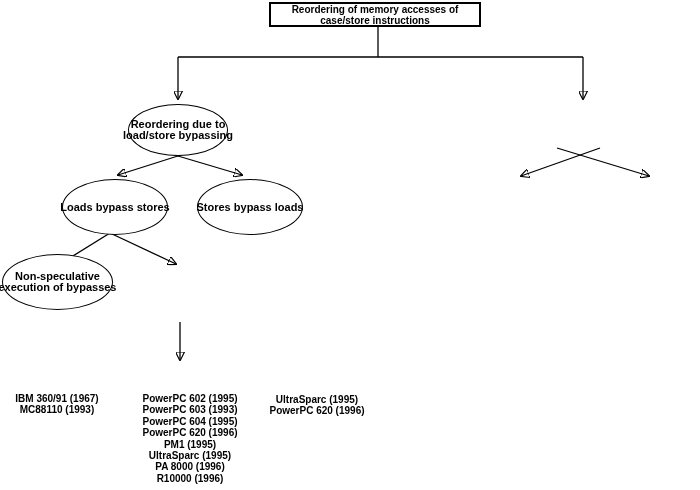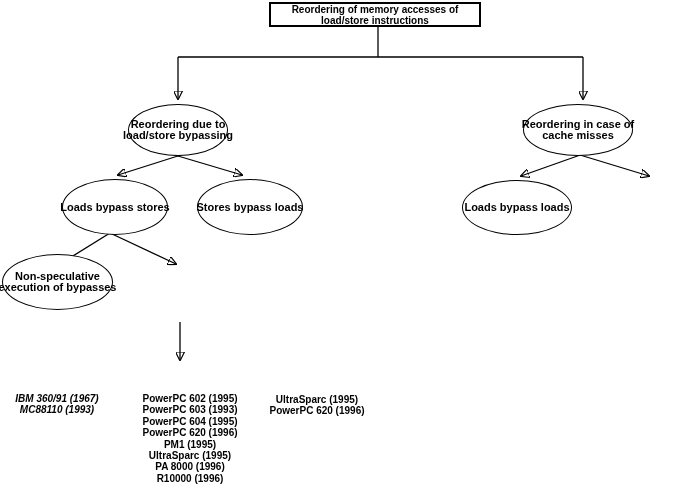--- a/index.html
+++ b/index.html
@@ -83,54 +83,47 @@
     <path d="M151 148 L242 175" marker-end="url(#arr)"></path>
     <path d="M600 148 L521 176" marker-end="url(#arr)"></path>
     <path d="M557 148 L649 176" marker-end="url(#arr)"></path>
     <path d="M110 233 L60 264" marker-end="url(#arr)"></path>
     <path d="M110 233 L176 264" marker-end="url(#arr)"></path>
     <path d="M180 322 L180 360" marker-end="url(#arr)"></path>
   </svg>
 
   <div class="node rect" style="left:269px; top:2px; width:212px; height:25px;">
     <span class="label">Reordering of memory accesses of
-load/store instructions</span>
+case/store instructions</span>
   </div>
 
   <div class="node ellipse" style="left:128px; top:104px; width:100px; height:52px;">
     <span class="label">Reordering due to
 load/store bypassing</span>
   </div>
 
-  <div class="node ellipse" style="left:523px; top:104px; width:110px; height:52px;">
-    <span class="label">Reordering in case of
-cache misses</span>
-  </div>
 
   <div class="node ellipse" style="left:197px; top:179px; width:106px; height:56px;">
     <span class="label">Stores bypass loads</span>
   </div>
 
   <div class="node ellipse" style="left:62px; top:179px; width:106px; height:56px;">
     <span class="label">Loads bypass stores</span>
   </div>
 
-  <div class="node ellipse" style="left:462px; top:180px; width:110px; height:55px;">
-    <span class="label">Loads bypass loads</span>
-  </div>
 
 
   <div class="node ellipse" style="left:2px; top:254px; width:111px; height:56px;">
     <span class="label">Non-speculative
 execution of bypasses</span>
   </div>
 
 
 
-  <div class="floating plist" style="left:4px; top:393px; width:106px;font-style:italic;">IBM 360/91 (1967)
+  <div class="floating plist" style="left:4px; top:393px; width:106px;">IBM 360/91 (1967)
 MC88110 (1993)</div>
 
   <div class="floating plist" style="left:133px; top:393px; width:114px;">PowerPC 602 (1995)
 PowerPC 603 (1993)
 PowerPC 604 (1995)
 PowerPC 620 (1996)
 PM1 (1995)
 UltraSparc (1995)
 PA 8000 (1996)
 R10000 (1996)</div>

